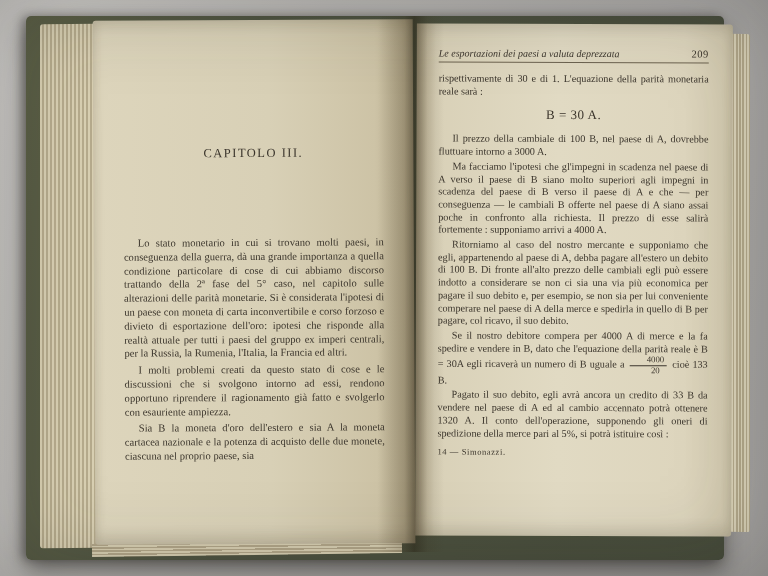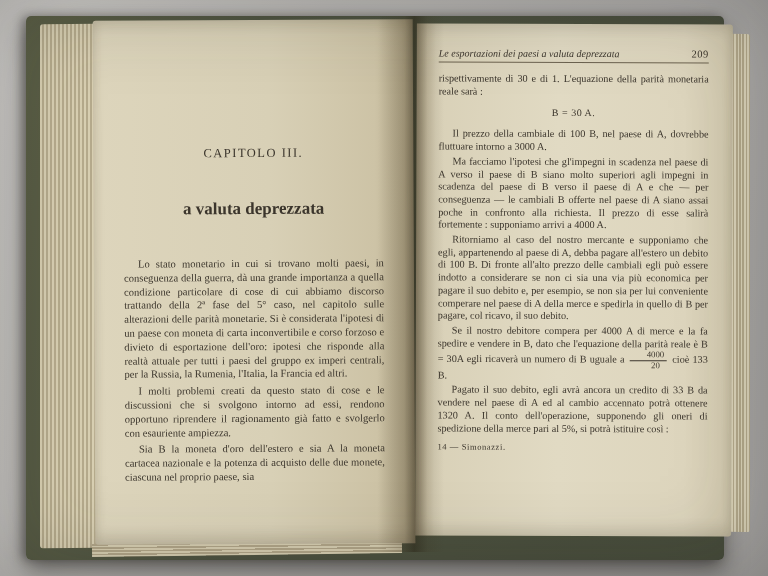--- a/index.html
+++ b/index.html
@@ -38,42 +38,41 @@
   .chapter-label{text-align:center;font-size:12.5px;letter-spacing:1.5px;margin:0 0 16px 0;}
   .chapter-title{text-align:center;font-weight:bold;font-size:17px;line-height:21px;margin:0 0 38px 0;}
   .para{font-size:10.6px;line-height:13.8px;text-align:justify;margin:0 0 3px 0;text-indent:14px;}
   .para.no-indent{text-indent:0;}
 
   .right-content{position:absolute;left:22px;right:24px;top:24px;}
   .running-head{display:flex;justify-content:space-between;align-items:baseline;
     font-style:italic;font-size:10px;border-bottom:1px solid #6d6350;padding-bottom:3px;margin-bottom:10px;}
   .running-head .pageno{font-style:normal;font-size:10.5px;letter-spacing:.5px;}
   .right-content .para{font-size:10.2px;line-height:12.7px;margin:0 0 2px 0;}
-  .equation{text-align:center;font-size:10px;margin:9px 0 10px 0;letter-spacing:.5px;}
+  .equation{text-align:center;font-size:13px;margin:9px 0 10px 0;letter-spacing:.5px;}
   .fraction{display:inline-block;vertical-align:-0.55em;text-align:center;font-size:.86em;line-height:1.05;margin:0 2px;}
   .fraction .num{display:block;border-bottom:1px solid #3b352c;padding:0 3px;}
   .fraction .den{display:block;}
   .sig{font-size:8.5px;letter-spacing:.6px;margin-top:7px;}
 </style>
 </head>
 <body>
 
 <div class="scene">
   <div class="book">
     <div class="cover"></div>
     <div class="stack-left"></div>
     <div class="stack-bottom"></div>
     <div class="stack-right"></div>
 
     <div class="page page-left">
       <div class="left-content">
         <div class="chapter-label">CAPITOLO III.</div>
         <div class="chapter-title">
           <br>
-          <span>a valuta deprezzata</span>
         </div>
         <p class="para">Lo stato monetario in cui si trovano molti paesi, in conseguenza della guerra, dà una grande importanza a quella condizione particolare di cose di cui abbiamo discorso trattando della 2ª fase del 5° caso, nel capitolo sulle alterazioni delle parità monetarie. Si è considerata l'ipotesi di un paese con moneta di carta inconvertibile e corso forzoso e divieto di esportazione dell'oro: ipotesi che risponde alla realtà attuale per tutti i paesi del gruppo ex imperi centrali, per la Russia, la Rumenia, l'Italia, la Francia ed altri.</p>
         <p class="para">I molti problemi creati da questo stato di cose e le discussioni che si svolgono intorno ad essi, rendono opportuno riprendere il ragionamento già fatto e svolgerlo con esauriente ampiezza.</p>
         <p class="para">Sia B la moneta d'oro dell'estero e sia A la moneta cartacea nazionale e la potenza di acquisto delle due monete, ciascuna nel proprio paese, sia</p>
       </div>
     </div>
 
     <div class="page page-right">
       <div class="right-content">
         <div class="running-head">

